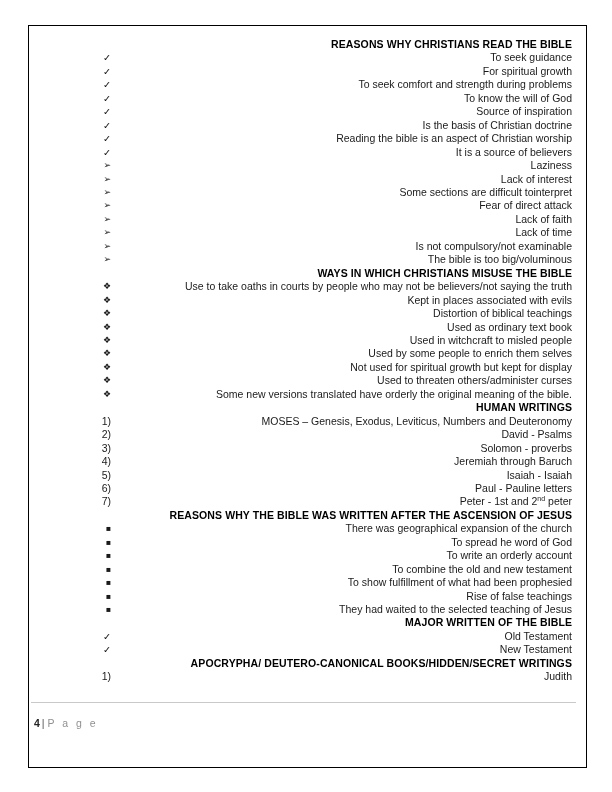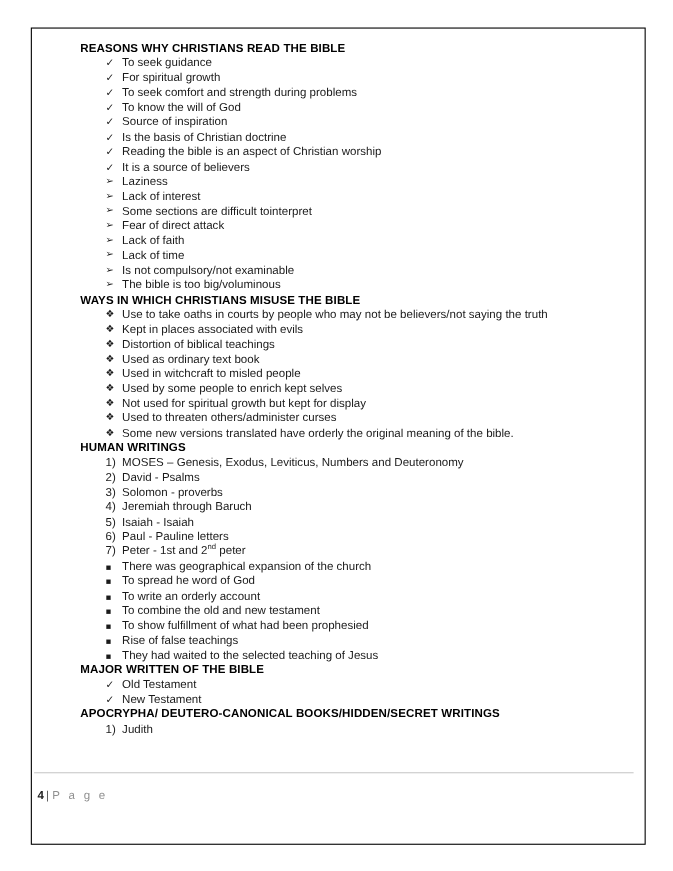--- a/index.html
+++ b/index.html
@@ -16,20 +16,21 @@
     width: 559px; height: 743px;
     background: #ffffff;
     border: 1.5px solid #000000;
   }
   .content {
     position: absolute;
     left: 44px; top: 12px; right: 14px;
     font-size: 10.5px;
     line-height: 13.45px;
     color: #1a1a1a;
+    text-align: right;
   }
   .heading {
     font-weight: bold;
     color: #000000;
     letter-spacing: 0.1px;
   }
   .item { display: flex; }
   .bullet {
     margin-left: 23px;
     width: 15px;
@@ -145,21 +146,21 @@
       <div class="item">
         <span class="bullet glyph-diamond">❖</span>
         <span class="itext">Used as ordinary text book</span>
       </div>
       <div class="item">
         <span class="bullet glyph-diamond">❖</span>
         <span class="itext">Used in witchcraft to misled people</span>
       </div>
       <div class="item">
         <span class="bullet glyph-diamond">❖</span>
-        <span class="itext">Used by some people to enrich kept selves</span>
+        <span class="itext">Used by some people to enrich them selves</span>
       </div>
       <div class="item">
         <span class="bullet glyph-diamond">❖</span>
         <span class="itext">Not used for spiritual growth but kept for display</span>
       </div>
       <div class="item">
         <span class="bullet glyph-diamond">❖</span>
         <span class="itext">Used to threaten others/administer curses</span>
       </div>
       <div class="item">
@@ -188,20 +189,21 @@
         <span class="itext">Isaiah - Isaiah</span>
       </div>
       <div class="item">
         <span class="bullet num">6)</span>
         <span class="itext">Paul - Pauline letters</span>
       </div>
       <div class="item">
         <span class="bullet num">7)</span>
         <span class="itext">Peter - 1st and 2<sup>nd</sup> peter</span>
       </div>
+      <div class="heading">REASONS WHY THE BIBLE WAS WRITTEN AFTER THE ASCENSION OF JESUS</div>
       <div class="item">
         <span class="bullet glyph-square">▪</span>
         <span class="itext">There was geographical expansion of the church</span>
       </div>
       <div class="item">
         <span class="bullet glyph-square">▪</span>
         <span class="itext">To spread he word of God</span>
       </div>
       <div class="item">
         <span class="bullet glyph-square">▪</span>

